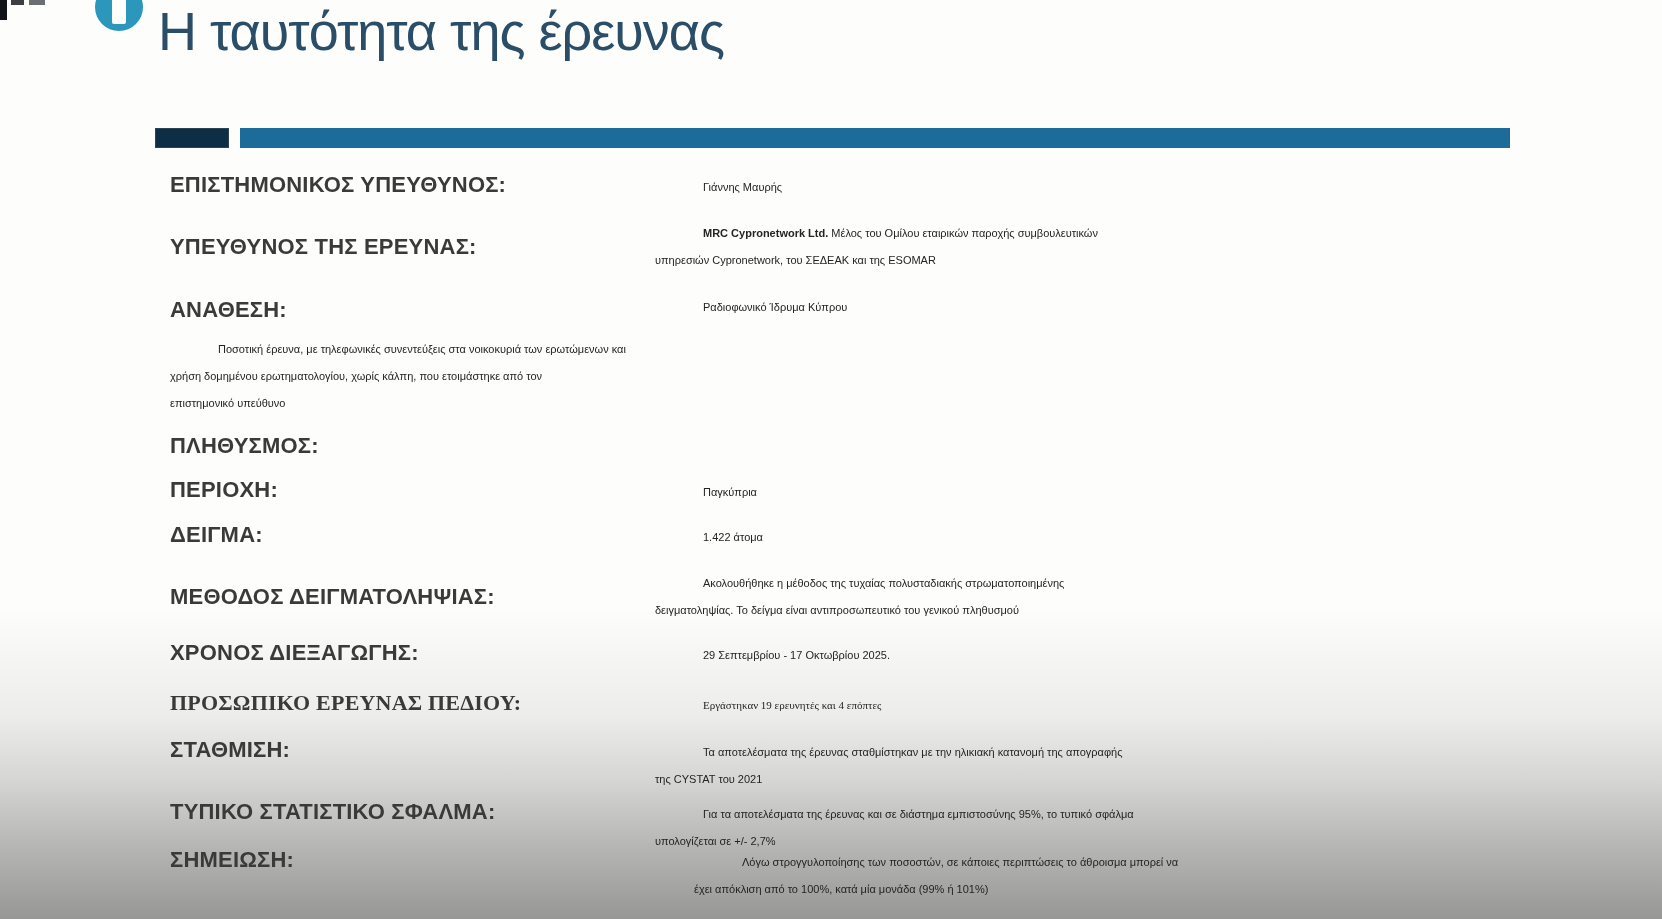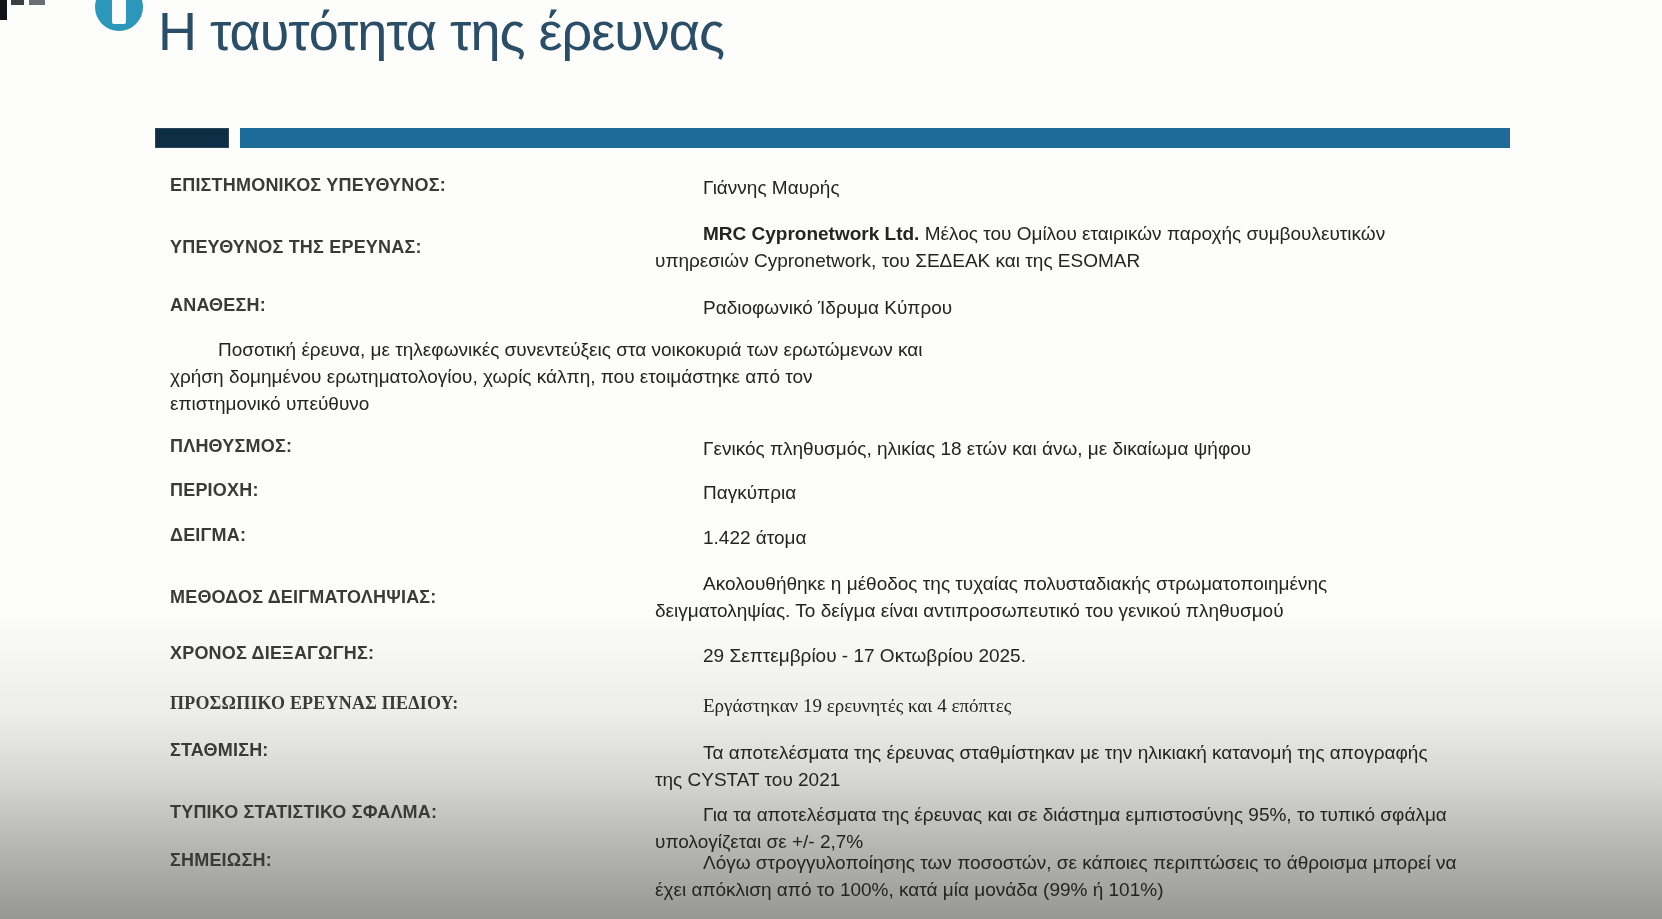--- a/index.html
+++ b/index.html
@@ -53,46 +53,46 @@
   }
 
   .row {
     position: absolute; left: 170px;
     width: 1330px;
     display: flex; align-items: flex-start;
   }
   .row.center { align-items: center; }
   .row .label {
     flex: 0 0 485px;
-    font-size: 18px; line-height: 22px;
+    font-size: 22px; line-height: 22px;
     font-weight: 700; color: #3a3a3a;
     letter-spacing: 0.2px;
   }
   .row .value {
     flex: 1 1 auto; max-width: 845px;
-    font-size: 19px; line-height: 27px;
+    font-size: 11px; line-height: 27px;
     color: #242424;
     white-space: pre-line;
   }
   .row .value .bold { font-weight: 700; margin-left: 48px; }
 
   
   .r0  { top: 174px; }
   .r1  { top: 220px; }
-  .r2  { top: 294px; }
+  .r2  { top: 294px; align-items: flex-end; }
   .r3  { top: 336px; }
   .r4  { top: 435px; }
   .r5  { top: 479px; }
   .r6  { top: 524px; }
   .r7  { top: 570px; }
   .r8  { top: 642px; justify-content: space-between; }
   .r9  { top: 692px; font-family: Liberation Serif, serif; }
   .r10 { top: 739px; }
   .r11 { top: 801px; }
-  .r12 { top: 849px; }
+  .r12 { top: 849px; gap: 39px; }
 </style>
 </head>
 <body>
 
 <div class="artifact a1"></div>
 <div class="artifact a2"></div>
 <div class="artifact a3"></div>
 
 <div class="info-icon">
   <div class="stem"></div>
@@ -115,21 +115,20 @@
   <div class="label">ΑΝΑΘΕΣΗ:</div>
   <div class="value"><span class="bold"></span><span>Ραδιοφωνικό Ίδρυμα Κύπρου</span></div>
 </div>
 <div class="row r3 center">
   <div class="value"><span class="bold"></span><span>Ποσοτική έρευνα, με τηλεφωνικές συνεντεύξεις στα νοικοκυριά των ερωτώμενων και
 χρήση δομημένου ερωτηματολογίου, χωρίς κάλπη,  που ετοιμάστηκε από τον
 επιστημονικό υπεύθυνο</span></div>
 </div>
 <div class="row r4">
   <div class="label">ΠΛΗΘΥΣΜΟΣ:</div>
-  <div class="value"><span class="bold"></span><span>Γενικός πληθυσμός, ηλικίας 18 ετών και άνω, με δικαίωμα ψήφου</span></div>
 </div>
 <div class="row r5">
   <div class="label">ΠΕΡΙΟΧΗ:</div>
   <div class="value"><span class="bold"></span><span>Παγκύπρια</span></div>
 </div>
 <div class="row r6">
   <div class="label">ΔΕΙΓΜΑ:</div>
   <div class="value"><span class="bold"></span><span>1.422 άτομα</span></div>
 </div>
 <div class="row r7 center">

